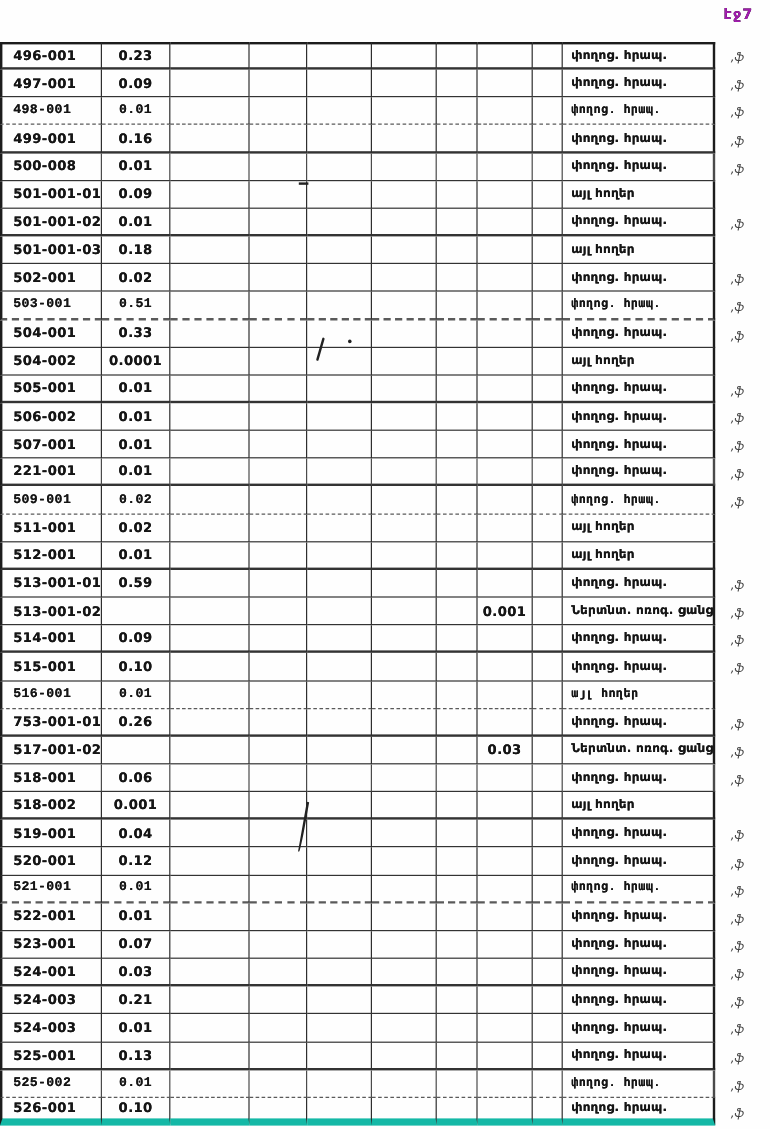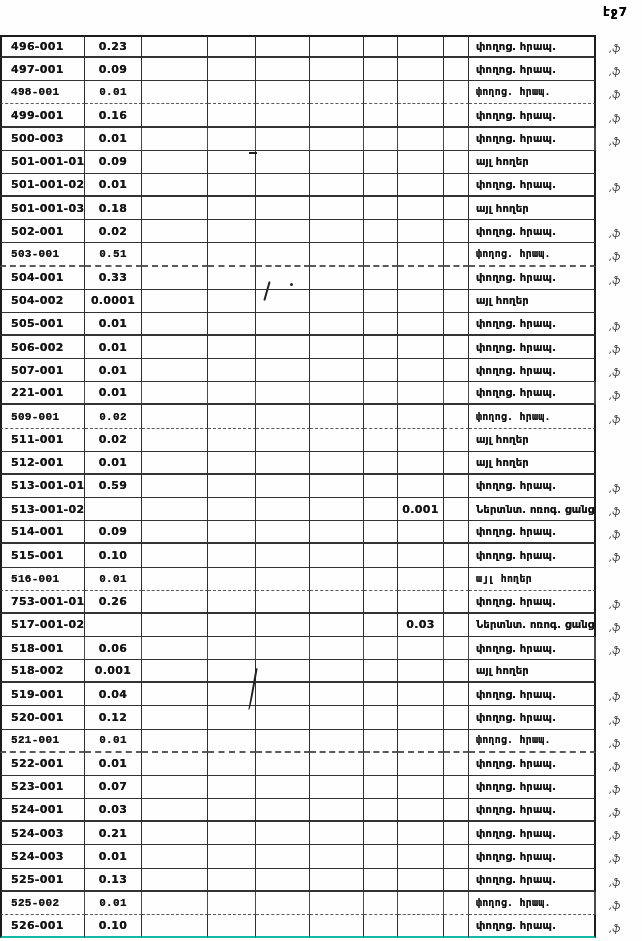--- a/index.html
+++ b/index.html
@@ -9,21 +9,21 @@
     position:relative;
     font-family:"DejaVu Sans", sans-serif;
     color:#151515;
     overflow:hidden;
   }
   .page{position:absolute;inset:0;background:#fefefe;}
 
   .page-number{
     position:absolute;top:5px;right:14px;
     font-size:12px;font-weight:700;letter-spacing:1px;
-    color:#000000;text-shadow:0 0 .5px #000;
+    color:#a21caf;text-shadow:0 0 .5px #000;
   }
 
   .tbl{
     position:absolute;left:0;top:35px;
     width:632px;height:903px;
     display:grid;
     grid-template-rows:repeat(39,1fr);
   }
   .row{
     display:grid;
@@ -36,21 +36,21 @@
     overflow:hidden;white-space:nowrap;
     font-weight:700;
     text-shadow:0 0 .45px rgba(0,0,0,.85);
   }
   .c.id{padding-left:9px;font-size:11px;letter-spacing:.3px;}
   .c.num{justify-content:center;font-size:11px;letter-spacing:.3px;}
   .c.use{padding-left:7px;font-size:10px;letter-spacing:.2px;}
   .c:first-child{border-left:2px solid #1c1c1c;}
   .c:nth-child(10){border-right:2px solid #1c1c1c;}
   .row:first-child .c{border-top:2px solid #1c1c1c;}
-  .row:last-child .c{border-bottom:2px solid #14b8a6;}
+  .row:last-child .c{border-bottom:6px solid #14b8a6;}
   .row:nth-child(3n+1) .c{border-bottom-width:2px;}
   .row:nth-child(7n+3) .c{border-bottom-color:#5a5a5a;border-bottom-style:dashed;font-family:Liberation Mono, monospace;}
   .row:nth-child(11n+5) .c{border-right-color:#4a4a4a;}
 
   .m{
     display:flex;align-items:center;padding-left:13px;
     font-size:10px;font-style:italic;color:#454545;
     transform:translateY(2px);
   }
 
@@ -114,21 +114,21 @@
         <div class="c"></div>
         <div class="c"></div>
         <div class="c"></div>
         <div class="c"></div>
         <div class="c num"></div>
         <div class="c"></div>
         <div class="c use">փողոց. հրապ.</div>
         <div class="m">,ֆ</div>
       </div>
       <div class="row">
-        <div class="c id">500-003</div>
+        <div class="c id">500-008</div>
         <div class="c num">0.01</div>
         <div class="c"></div>
         <div class="c"></div>
         <div class="c"></div>
         <div class="c"></div>
         <div class="c"></div>
         <div class="c num"></div>
         <div class="c"></div>
         <div class="c use">փողոց. հրապ.</div>
         <div class="m">,ֆ</div>

